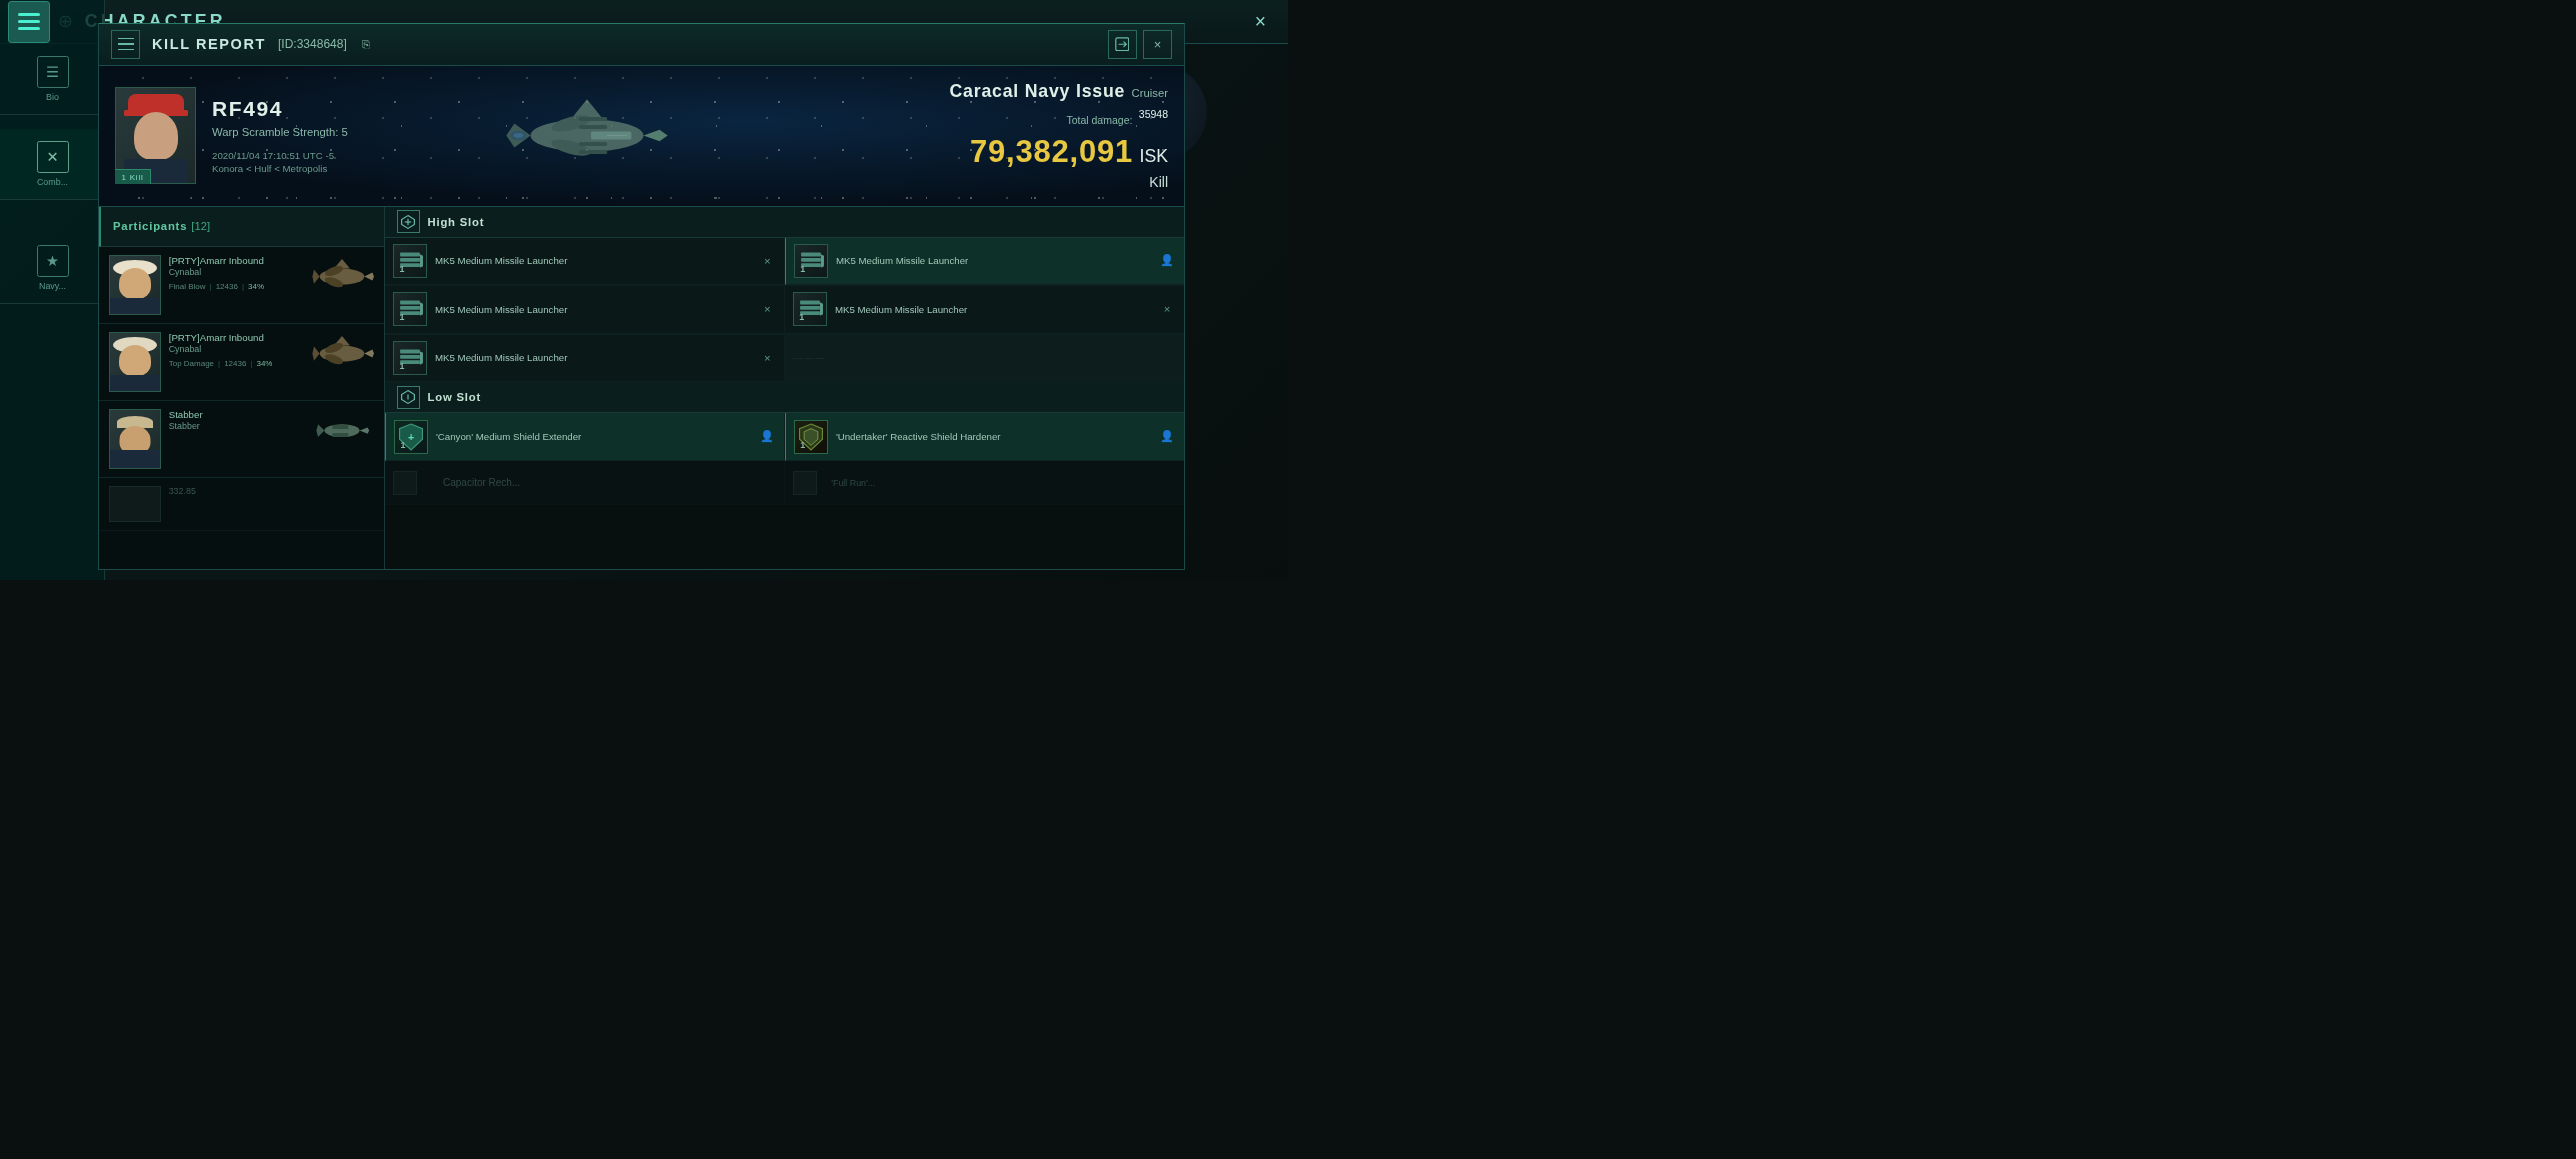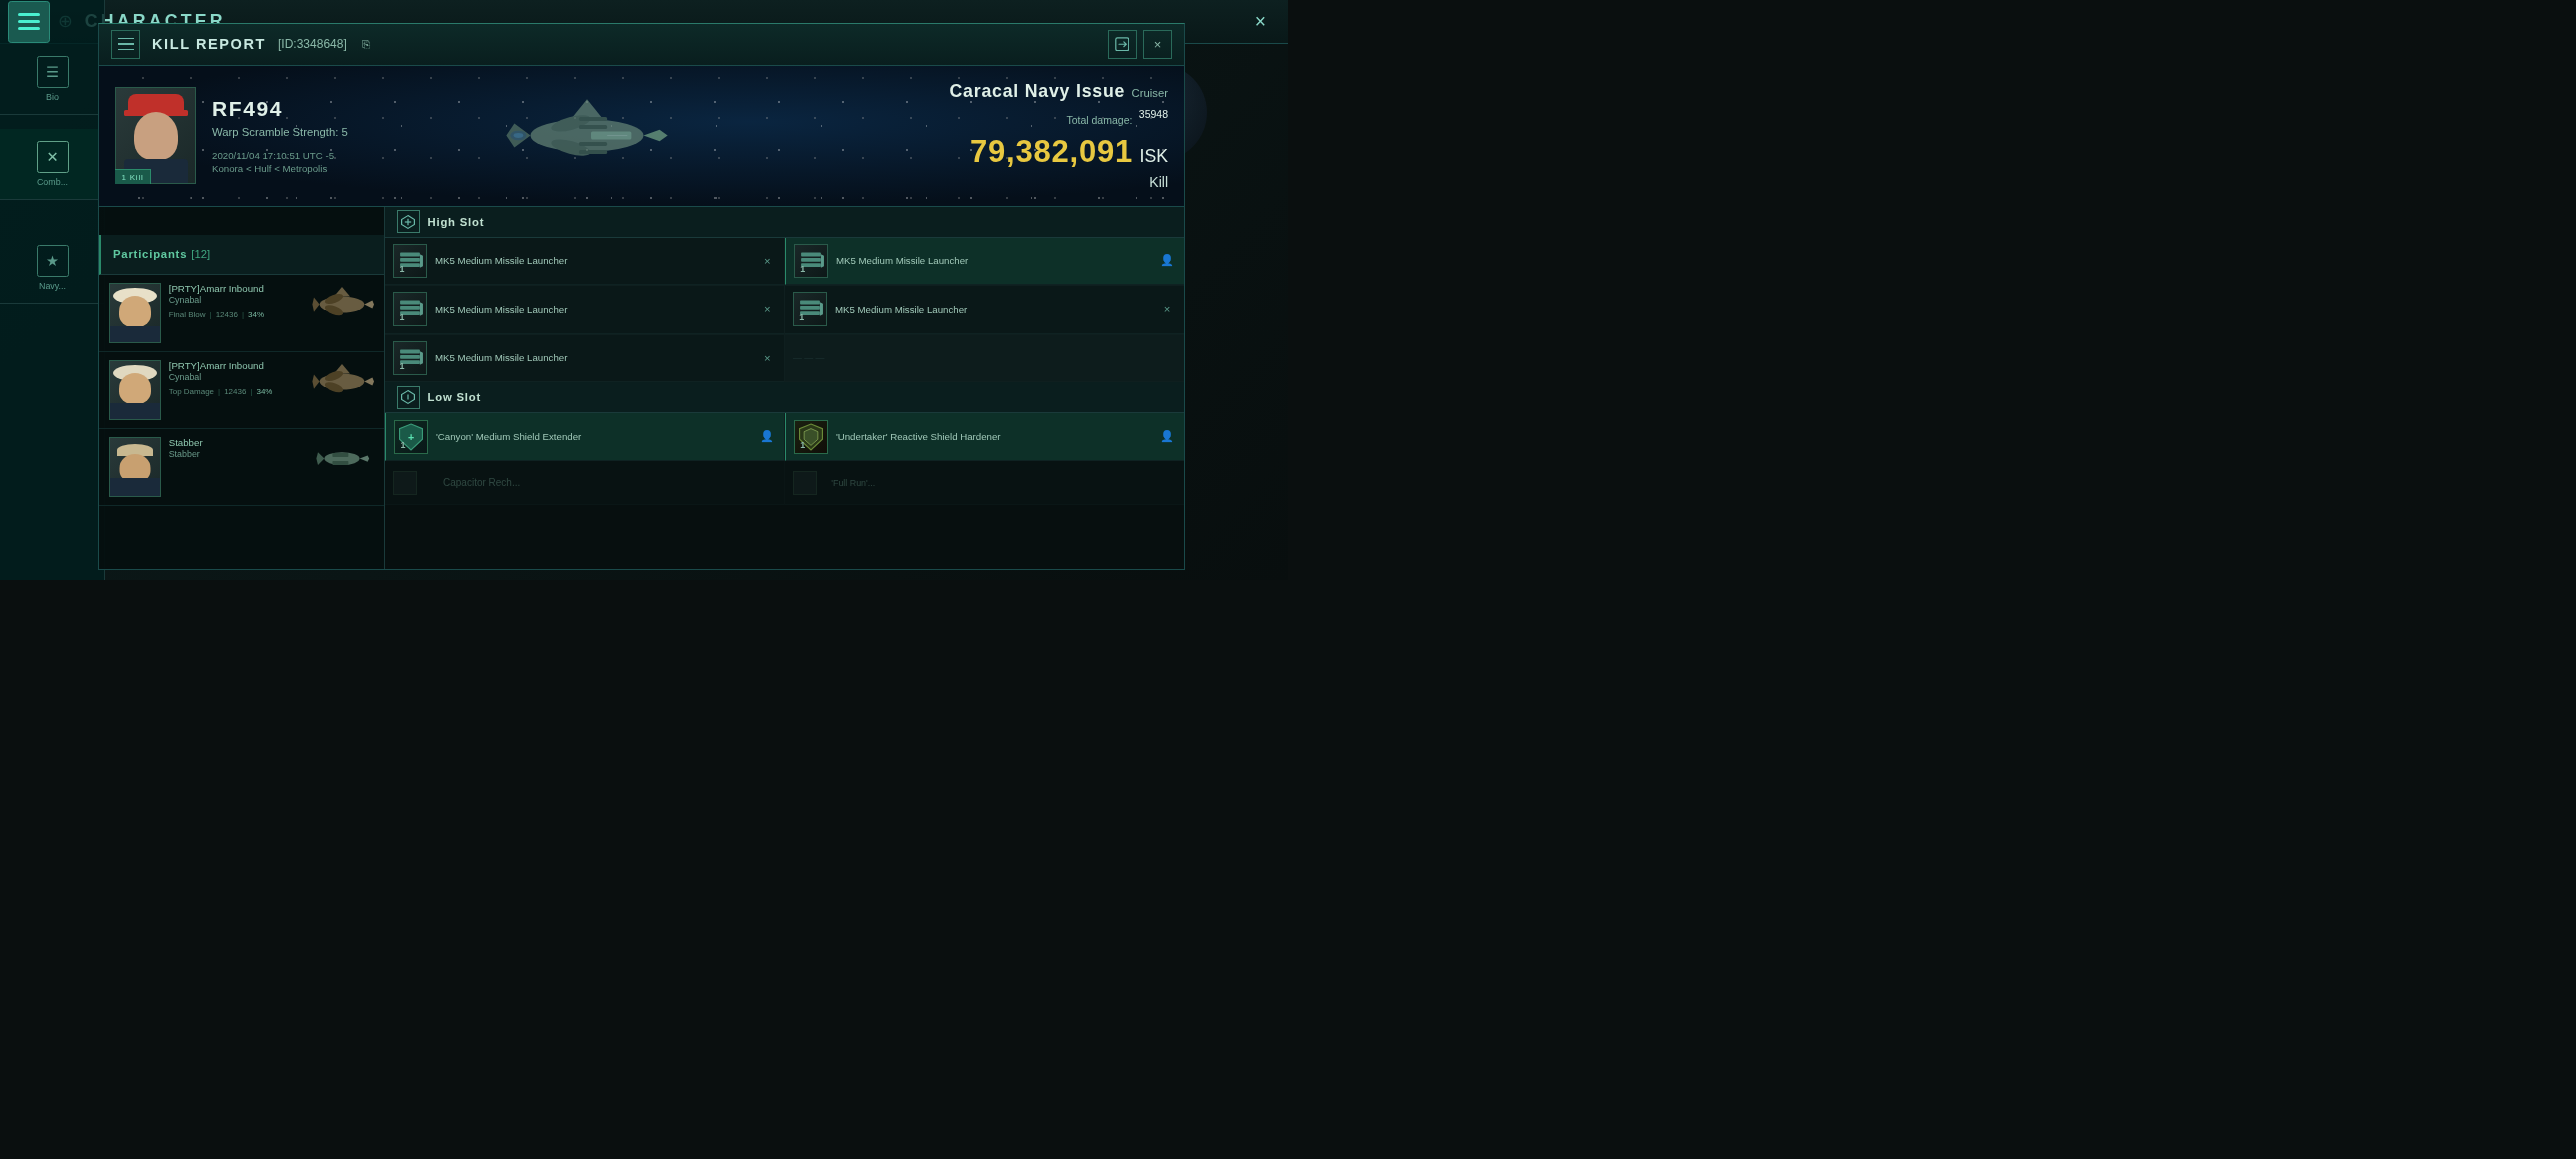--- a/index.html
+++ b/index.html
@@ -423,21 +423,20 @@
     }
 
     .participants-header {
       height: 40px;
       background: #0a1e1e;
       border-bottom: 0.8px solid #1a3a3a;
       display: flex;
       align-items: center;
       padding: 0 12px;
       border-left: 2.4px solid #2a8a6a;
-      margin-top: 28px;
     }
 
     .participants-title {
       color: #60c8a0;
       font-size: 11.3px;
       font-weight: bold;
       letter-spacing: 0.8px;
     }
 
     .participants-count {
@@ -868,20 +867,26 @@
               <ellipse cx="40" cy="27" rx="22" ry="8" fill="#5a7a6a"></ellipse>
               <polygon points="62,27 72,23 74,27 72,31" fill="#6a8a7a"></polygon>
               <polygon points="18,27 10,19 8,27 10,35" fill="#4a6a5a"></polygon>
               <rect x="28" y="20" width="20" height="5" rx="1" fill="#3a5a4a"></rect>
               <rect x="28" y="30" width="20" height="5" rx="1" fill="#3a5a4a"></rect>
             </g>
           </svg>
         </div>
       </div>
 
+      <div class="participant-item" style="opacity:0.5;">
+        <div style="width:52px;height:36px;background:#1a2828;border:0.8px solid #2a4a3a;flex-shrink:0;"></div>
+        <div class="participant-info">
+          <div style="color:#6a9a8a;font-size:8.9px;">332.85</div>
+        </div>
+      </div>
     </div>
 
     <div class="equipment-panel">
 
       <div class="slot-section-header">
         <div class="slot-icon">
           <svg width="16" height="16" viewBox="0 0 20 20">
             <polygon points="10,2 18,7 18,13 10,18 2,13 2,7" fill="none" stroke="#6ab8a8" stroke-width="1.5"></polygon>
             <line x1="10" y1="6" x2="10" y2="14" stroke="#6ab8a8" stroke-width="1.5"></line>
             <line x1="6" y1="10" x2="14" y2="10" stroke="#6ab8a8" stroke-width="1.5"></line>

